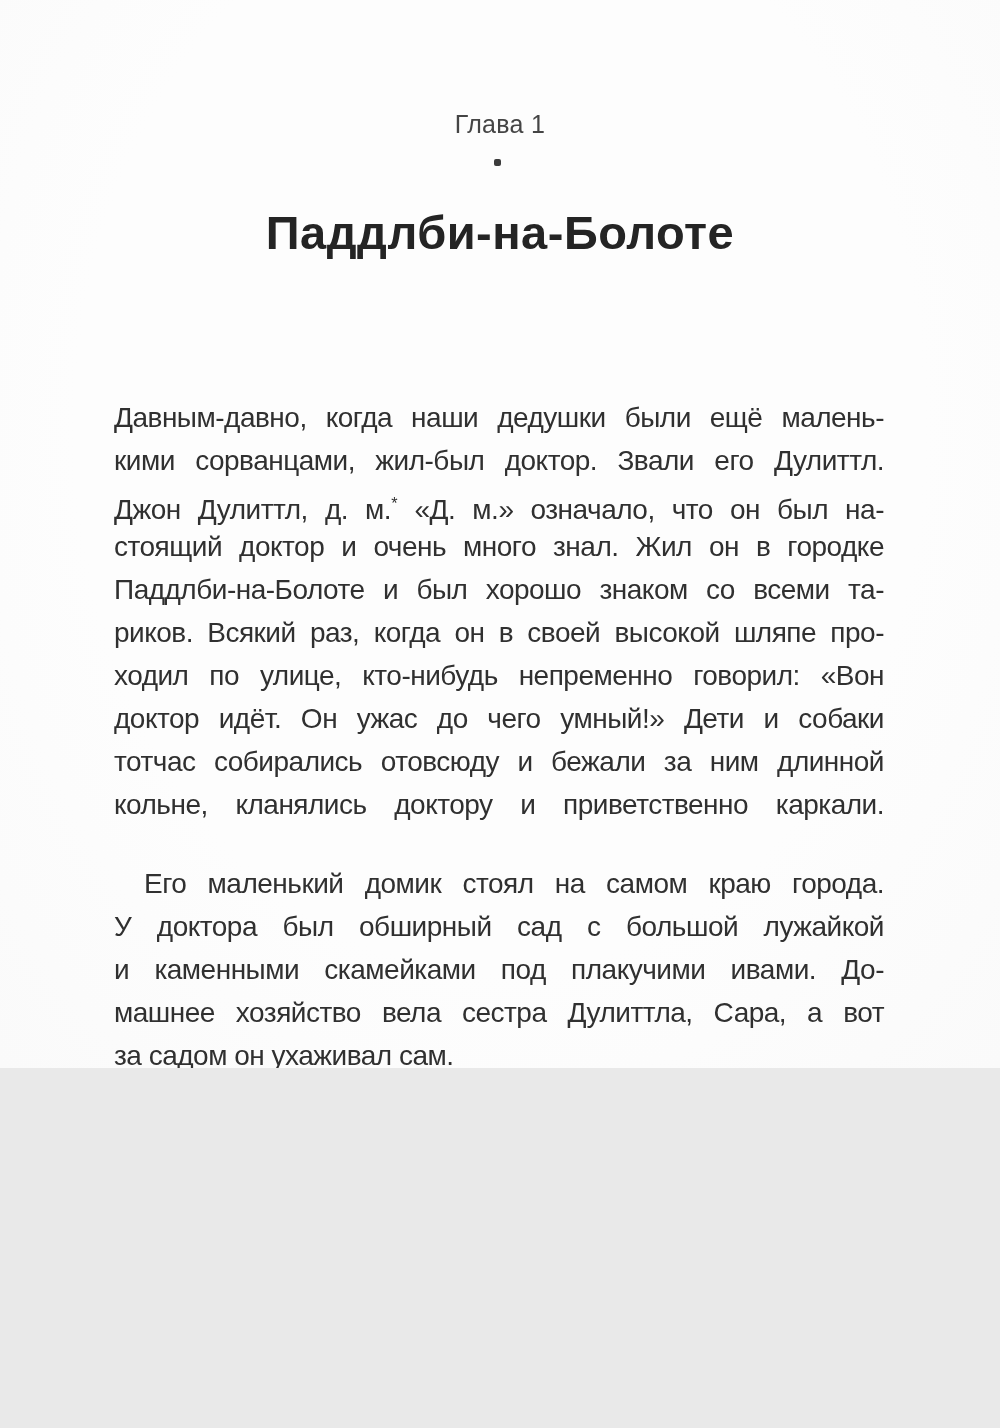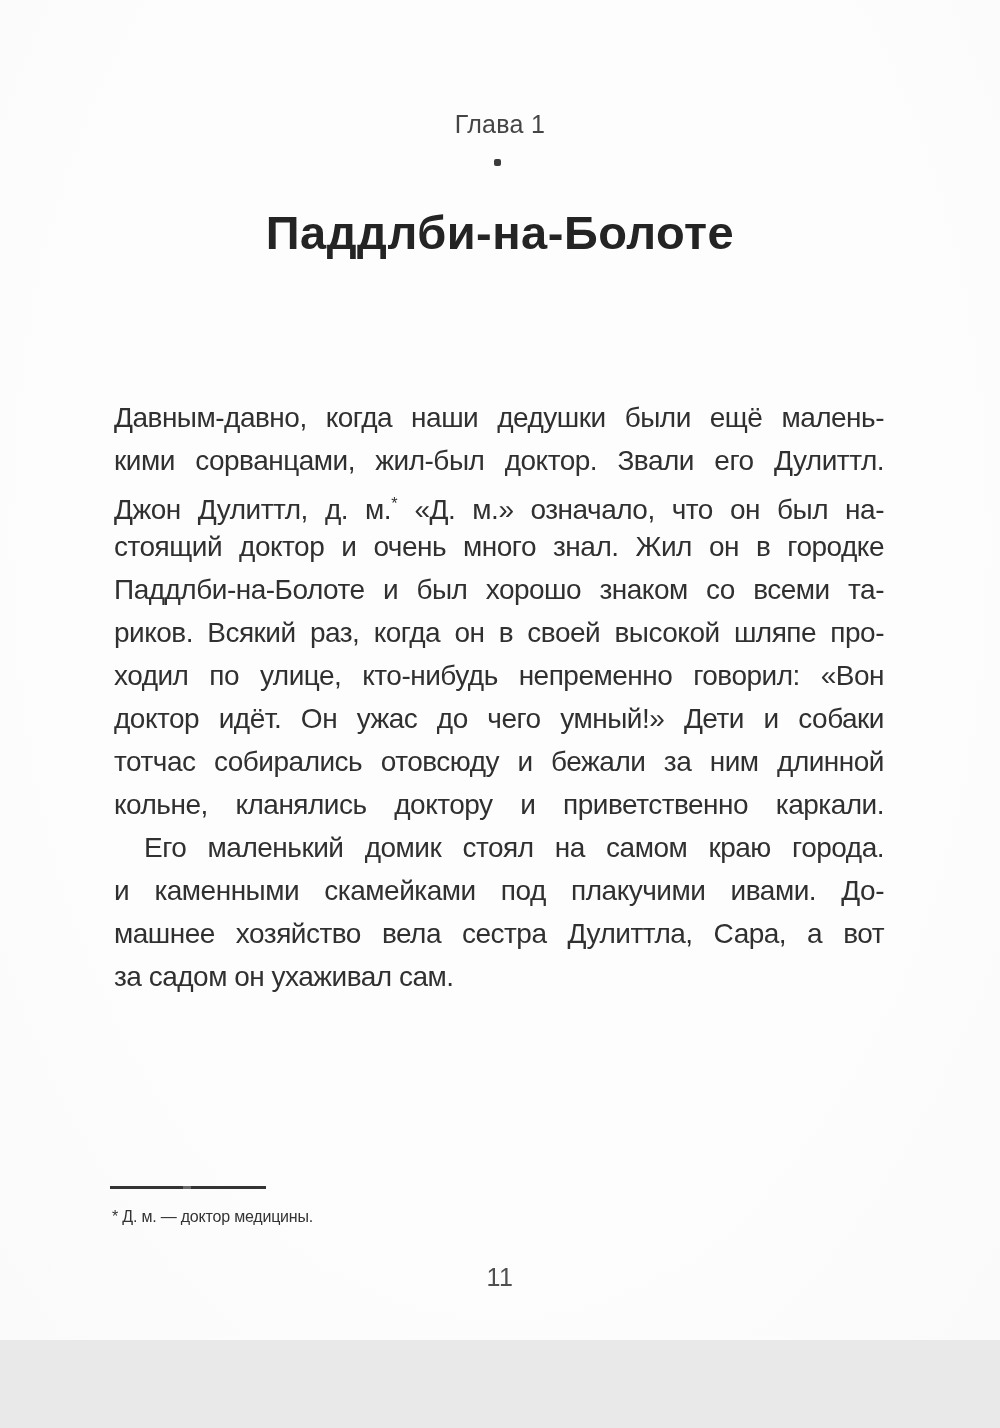--- a/index.html
+++ b/index.html
@@ -3,21 +3,21 @@
 <meta charset="utf-8">
 <style>
   html, body {
     margin: 0;
     padding: 0;
     background: #e9e9e9;
   }
   .page {
     position: relative;
     width: 1000px;
-    height: 1340px;
+    height: 1068px;
     margin: 0 auto;
     background: radial-gradient(ellipse at 50% 40%, #fdfdfd 60%, #fafafa 100%);
     font-family: "Liberation Sans", sans-serif;
     color: #2f2f2f;
     overflow: hidden;
   }
   .chapter-label {
     position: absolute;
     top: 110px;
     left: 0;
@@ -63,20 +63,21 @@
     color: #303030;
     text-align: justify;
     text-align-last: justify;
     white-space: normal;
   }
   .line.para-last {
     text-align-last: left;
   }
   .line.indent {
     text-indent: 30px;
+    margin-top: 36px;
   }
   .line sup {
     font-size: 58%;
     vertical-align: super;
     letter-spacing: 0;
   }
   .footnote-rule {
     position: absolute;
     top: 1186px;
     left: 110px;
@@ -121,20 +122,21 @@
     <div class="line">кими сорванцами, жил-был доктор. Звали его Дулиттл.</div>
     <div class="line"><span>Джон Дулиттл, д. м.</span><sup>*</sup><span> «Д. м.» означало, что он был на-</span></div>
     <div class="line">стоящий доктор и очень много знал. Жил он в городке</div>
     <div class="line">Паддлби-на-Болоте и был хорошо знаком со всеми та-</div>
     <div class="line">риков. Всякий раз, когда он в своей высокой шляпе про-</div>
     <div class="line">ходил по улице, кто-нибудь непременно говорил: «Вон</div>
     <div class="line">доктор идёт. Он ужас до чего умный!» Дети и собаки</div>
     <div class="line">тотчас собирались отовсюду и бежали за ним длинной</div>
     <div class="line">кольне, кланялись доктору и приветственно каркали.</div>
     <div class="line indent">Его маленький домик стоял на самом краю города.</div>
+    <div class="line">У доктора был обширный сад с большой лужайкой</div>
     <div class="line">и каменными скамейками под плакучими ивами. До-</div>
     <div class="line">машнее хозяйство вела сестра Дулиттла, Сара, а вот</div>
     <div class="line para-last">за садом он ухаживал сам.</div>
   </div>
 
   <div class="footnote-rule"></div>
 
   <div class="footnote-text">* Д. м. — доктор медицины.</div>
 
   <div class="page-number">11</div>

